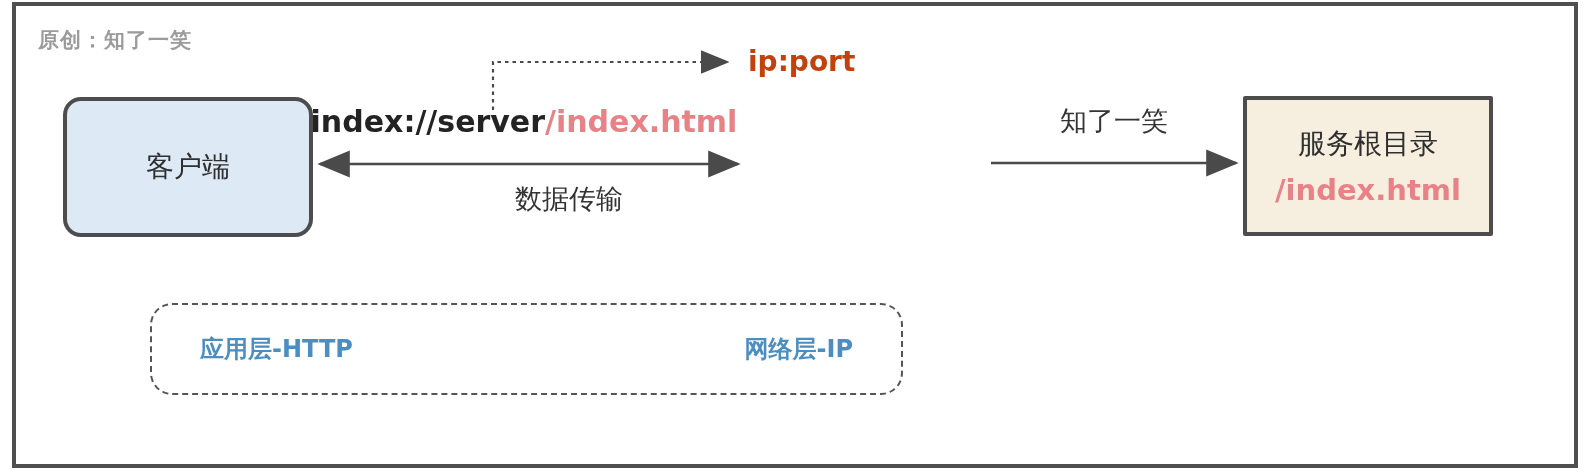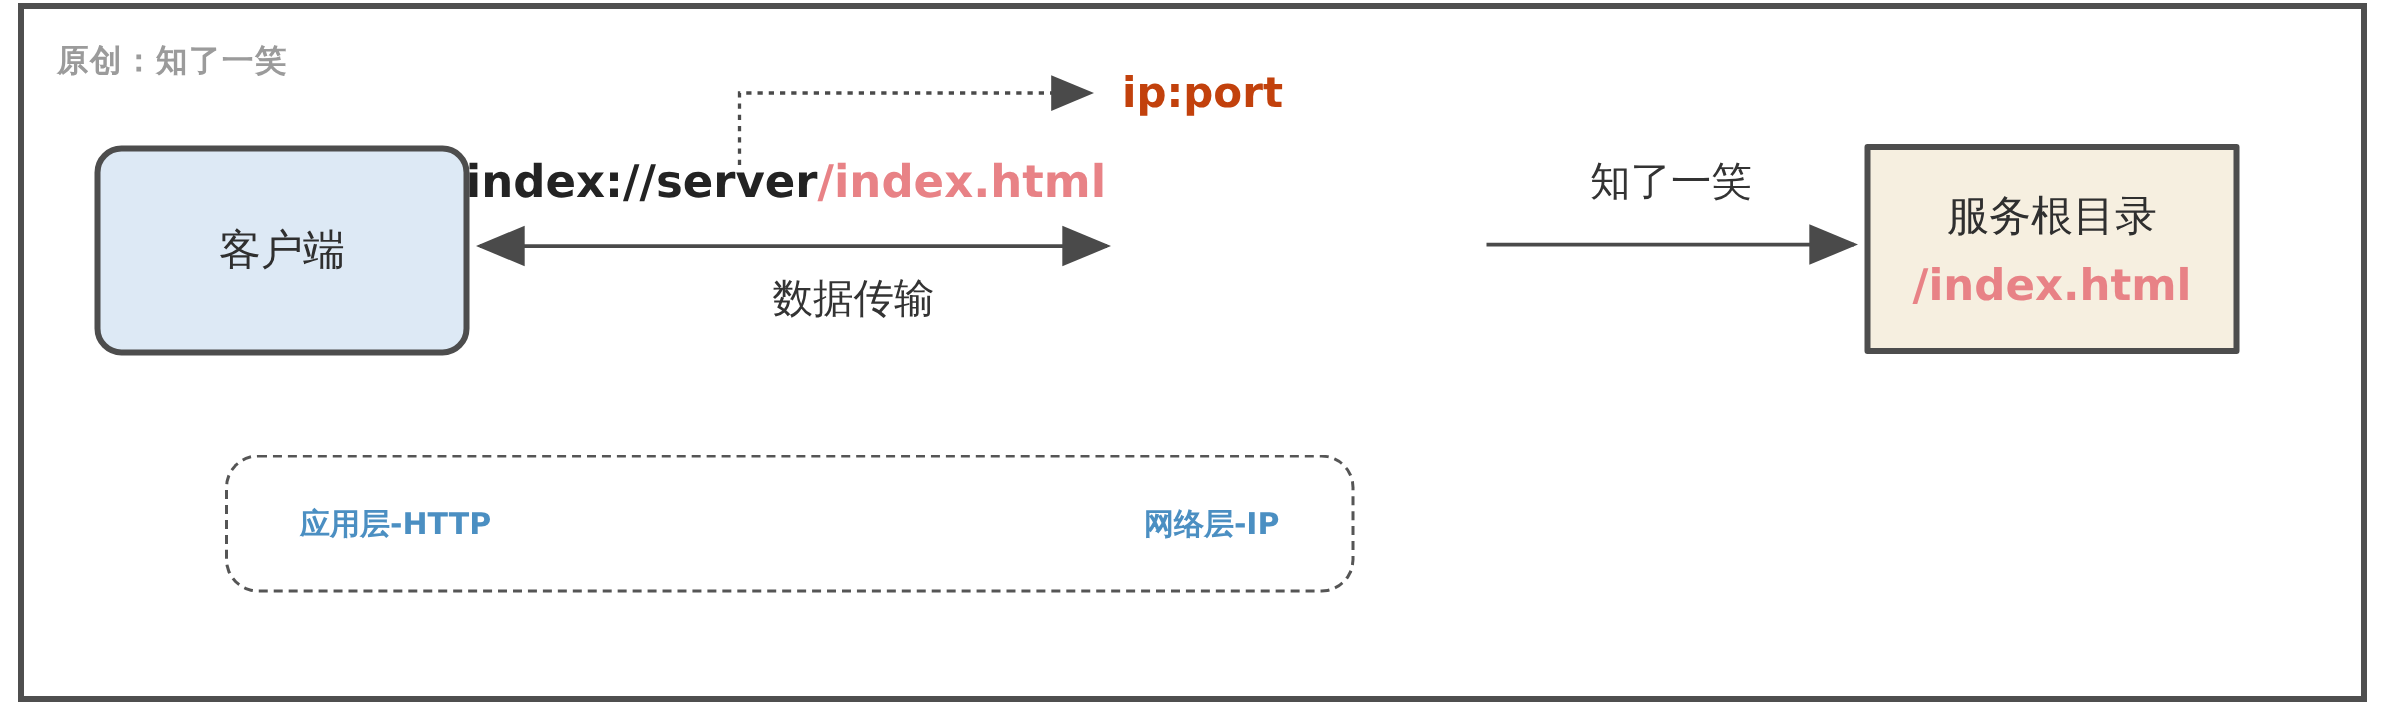--- a/index.html
+++ b/index.html
@@ -24,21 +24,21 @@
              font-size:30px;font-weight:700;white-space:nowrap;color:#232323;}
   .url-label .red{color:var(--accent-red,#e88286);}
   .edge-label{position:absolute;font-size:27px;color:#333333;white-space:nowrap;}
   .lbl-transfer{left:525px;top:181px;transform:translateX(-50%);margin-left:44px;}
   .lbl-locate{left:1114px;top:103px;transform:translateX(-50%);}
   .lbl-ipport{left:748px;top:45px;font-weight:700;color:#c2410c;font-size:28px;}
   .layers{position:absolute;left:150px;top:303px;width:753px;height:92px;
           box-sizing:border-box;border:2px dashed #555555;border-radius:22px;
           display:flex;align-items:center;justify-content:space-between;
           padding:0 48px;}
-  .layer-item{font-size:20px;font-weight:700;color:var(--accent-blue,#4b8fc2);
+  .layer-item{font-size:24px;font-weight:700;color:var(--accent-blue,#4b8fc2);
               white-space:nowrap;}
   svg.arrows{position:absolute;left:0;top:0;width:1596px;height:476px;
              pointer-events:none;}
 </style>
 </head>
 <body>
 
 <div class="canvas">
 
   <div class="frame"></div>

